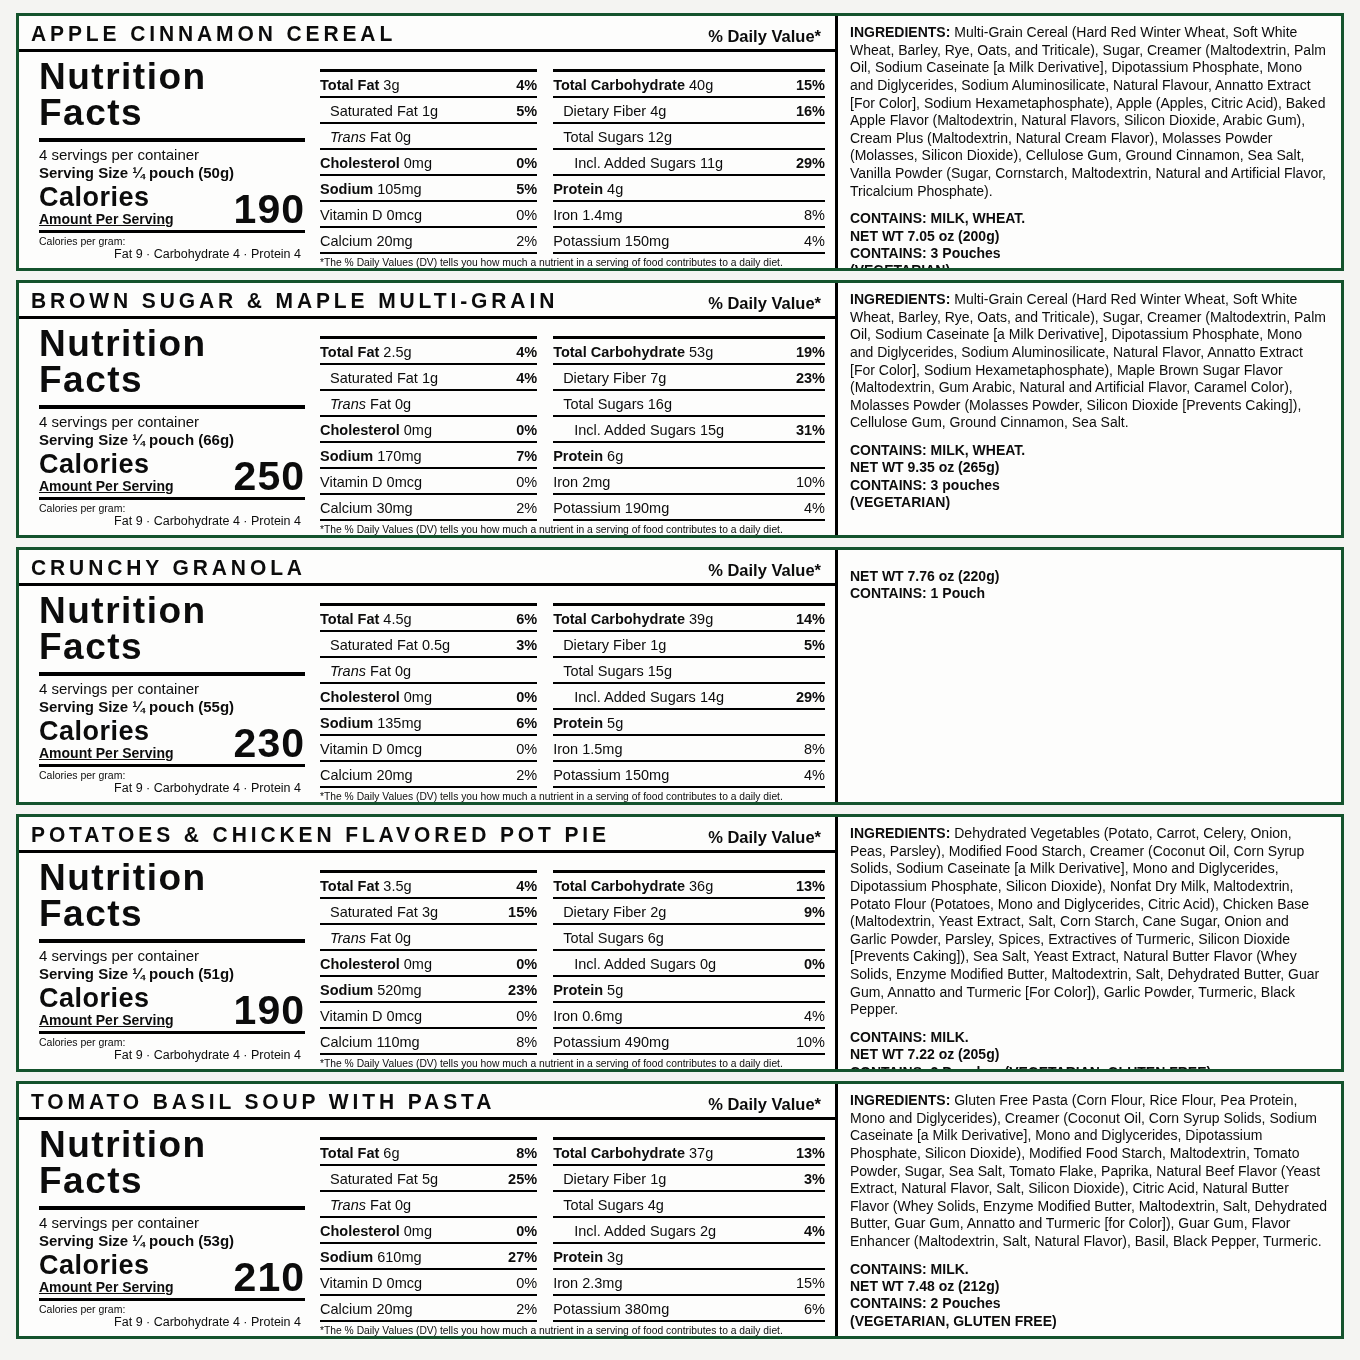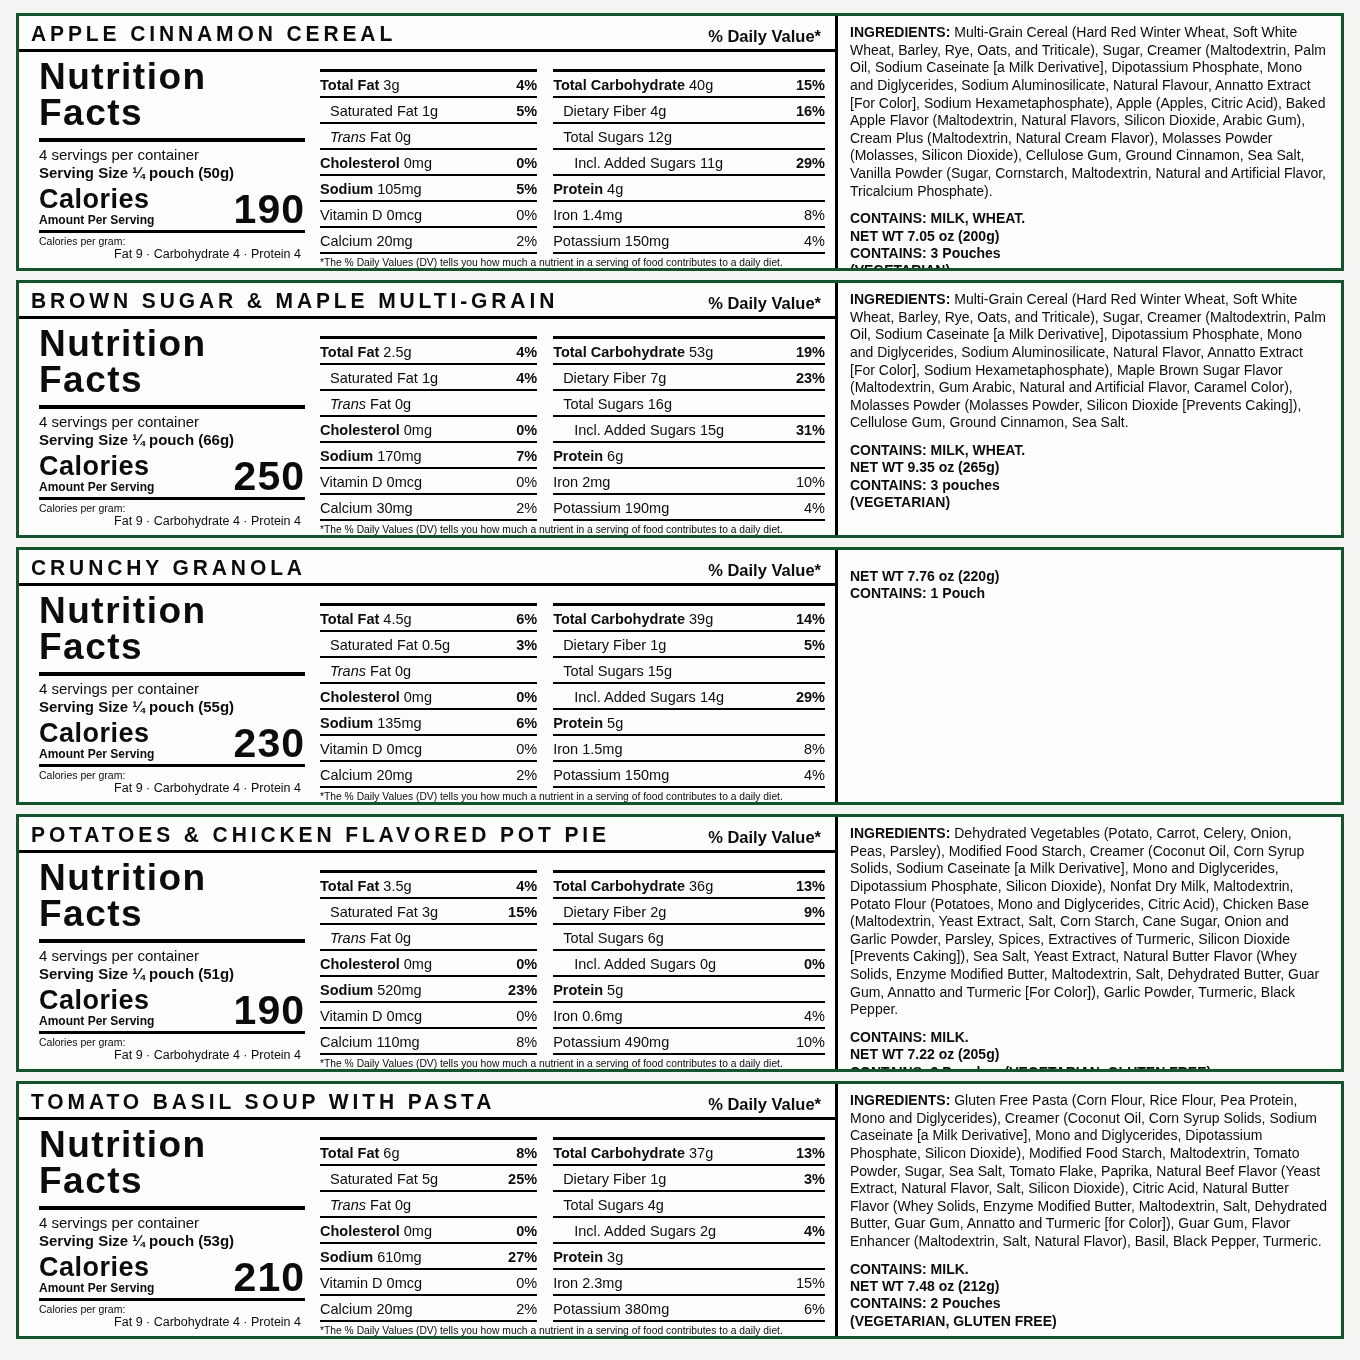--- a/index.html
+++ b/index.html
@@ -40,21 +40,21 @@
     width: 200px; margin-top: 2px;
   }
   .bar { background: #000; }
   .b4 { height: 4px; margin: 6px 0 4px; }
   .b3 { height: 3px; margin: 3px 0 2px; }
   .servings { font-size: 15px; line-height: 1.2; }
   .ssize { font-size: 15px; font-weight: 700; line-height: 1.25; }
   .spacer { flex: 1 1 auto; }
   .calrow { display: flex; justify-content: space-between; align-items: flex-end; }
   .callabel { font-size: 27px; font-weight: 900; letter-spacing: 0.5px; line-height: 1.05; }
-  .aps { font-size: 12px; font-weight: 700; }
+  .aps { font-size: 14px; font-weight: 700; text-decoration: underline; }
   .calnum { font-size: 41px; font-weight: 900; line-height: 0.85; letter-spacing: 1px; }
   .cpg { font-size: 10.5px; line-height: 1.15; }
   .cpgv { font-size: 12.5px; text-align: right; padding-right: 4px; line-height: 1.2; }
 
   .colr { flex: 1 1 auto; display: flex; flex-direction: column; min-width: 0; }
   .cols { display: flex; gap: 16px; flex: 1 1 auto; margin-top: 12px; }
   .ncol { border-top: 3px solid #000; }
   .c2 { width: 43%; flex: 0 0 auto; }
   .c3 { flex: 1 1 auto; }
   .nrow {

